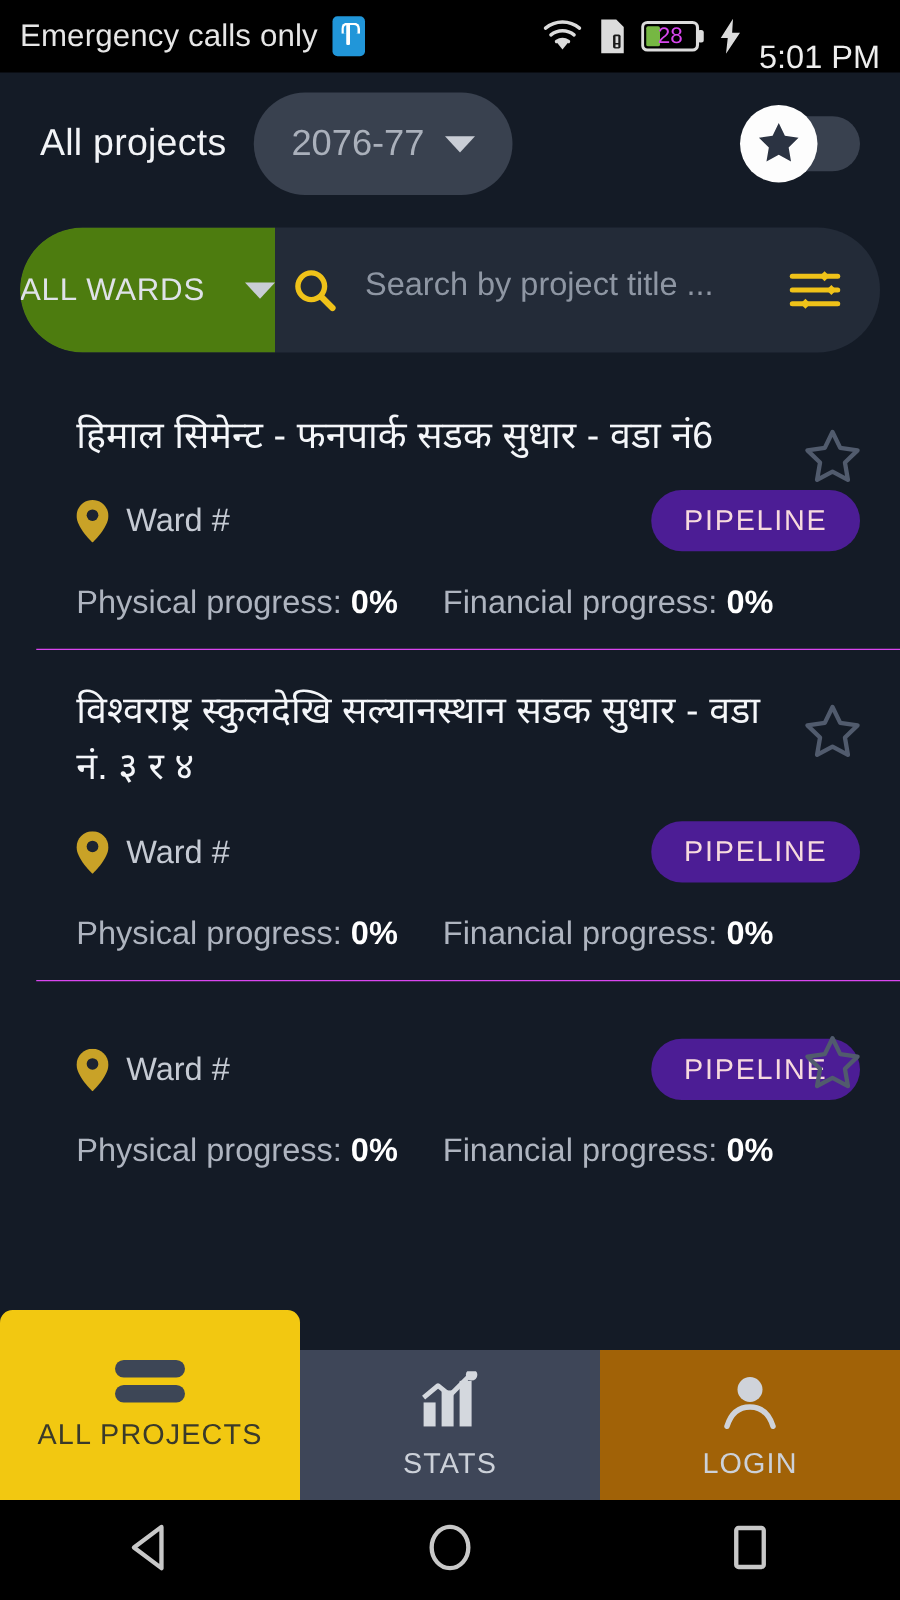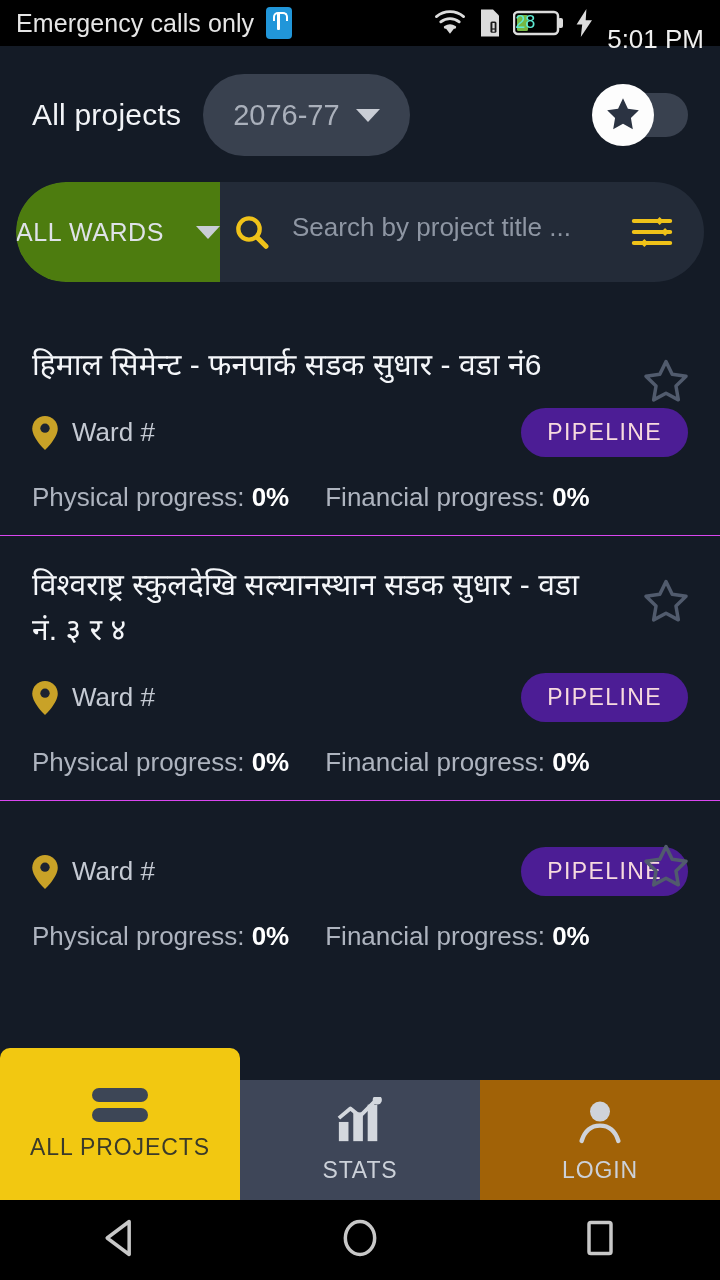--- a/index.html
+++ b/index.html
@@ -6,21 +6,21 @@
   html, body {
     width:720px; height:1280px;
     background:#000;
     font-family:"Liberation Sans", sans-serif;
     overflow:hidden;
   }
   .phone { position:relative; width:720px; height:1280px; background:#141b26; }
 
   
   .statusbar {
-    position:absolute; top:0; left:0; width:720px; height:46px;
+    position:absolute; top:0; left:0; width:720px; height:58px;
     background:#000; display:flex; align-items:center;
     padding:0 16px; color:#e8e8e8;
   }
   .sb-carrier { font-size:25px; letter-spacing:.1px; color:#e6e6e6; }
   .sb-usb {
     width:26px; height:32px; background:#2196d9; border-radius:4px;
     margin-left:12px; position:relative; flex:none;
   }
   .sb-usb::before {
     content:""; position:absolute; left:11px; top:6px; width:3px; height:17px;
@@ -67,21 +67,21 @@
     width:204px; height:100%; background:#4d7c0f;
     display:flex; align-items:center; justify-content:space-between; gap:1px;
     border-radius:50px 0 0 50px;
   }
   .wards-text { font-size:25px; color:#dfe2e8; letter-spacing:.6px; }
   .search-field { flex:1; display:flex; padding-left:12px; gap:20px; }
   .search-ph { font-size:26px; color:#8e96a3; }
   .filter-btn { padding-right:30px; display:flex; align-items:center; }
 
   
-  .list { position:absolute; top:316px; left:0; width:720px; height:786px; overflow:hidden; }
+  .list { position:absolute; top:300px; left:0; width:720px; height:786px; overflow:hidden;padding-left:29px; }
   .card { padding:26px 32px 22px 32px; position:relative; }
   .card + .card { border-top:1px solid #d946ef; }
   .card-title {
     font-size:30px; line-height:1.52; color:#f4f6f9; font-weight:400;
     width:560px; letter-spacing:.1px;
   }
   .star-btn { position:absolute; right:28px; top:40px; }
   .meta-row { display:flex; align-items:center; margin-top:22px; height:46px; }
   .ward-label { font-size:26px; color:#c5cad3; margin-left:14px; }
   .badge {
@@ -139,21 +139,21 @@
         <rect x="8.3" y="9" width="4" height="7.5" rx="1" fill="#1a1a1a"></rect>
         <rect x="9.6" y="10" width="1.5" height="3.6" fill="#dcdcdc"></rect>
         <rect x="9.6" y="14.4" width="1.5" height="1.4" fill="#dcdcdc"></rect>
       </svg>
       <span style="display:inline-block;position:relative;">
         <svg class="ic" width="52" height="28" viewBox="0 0 52 28">
           <rect x="1" y="3" width="44" height="22" rx="4" fill="none" stroke="#dcdcdc" stroke-width="2.5"></rect>
           <rect x="45" y="9" width="5" height="10" rx="2" fill="#dcdcdc"></rect>
           <rect x="4" y="6" width="11" height="16" rx="1.5" fill="#76b743"></rect>
         </svg>
-        <span style="position:absolute;left:2px;top:3px;font-size:18px;color:#5eead4;font-family:'Liberation Sans',sans-serif;">28</span>
+        <span style="position:absolute;left:13px;top:3px;font-size:18px;color:#d946ef;font-family:'Liberation Sans',sans-serif;">28</span>
       </span>
       <svg class="ic" width="18" height="28" viewBox="0 0 12 20">
         <path d="M7 0L0 11h4l-1 9 8-12H6.5z" fill="#dcdcdc"></path>
       </svg>
       <span class="sb-time">5:01 PM</span>
     </span>
   </div>
 
   <div class="appbar">
     <span class="app-title">All projects</span>

